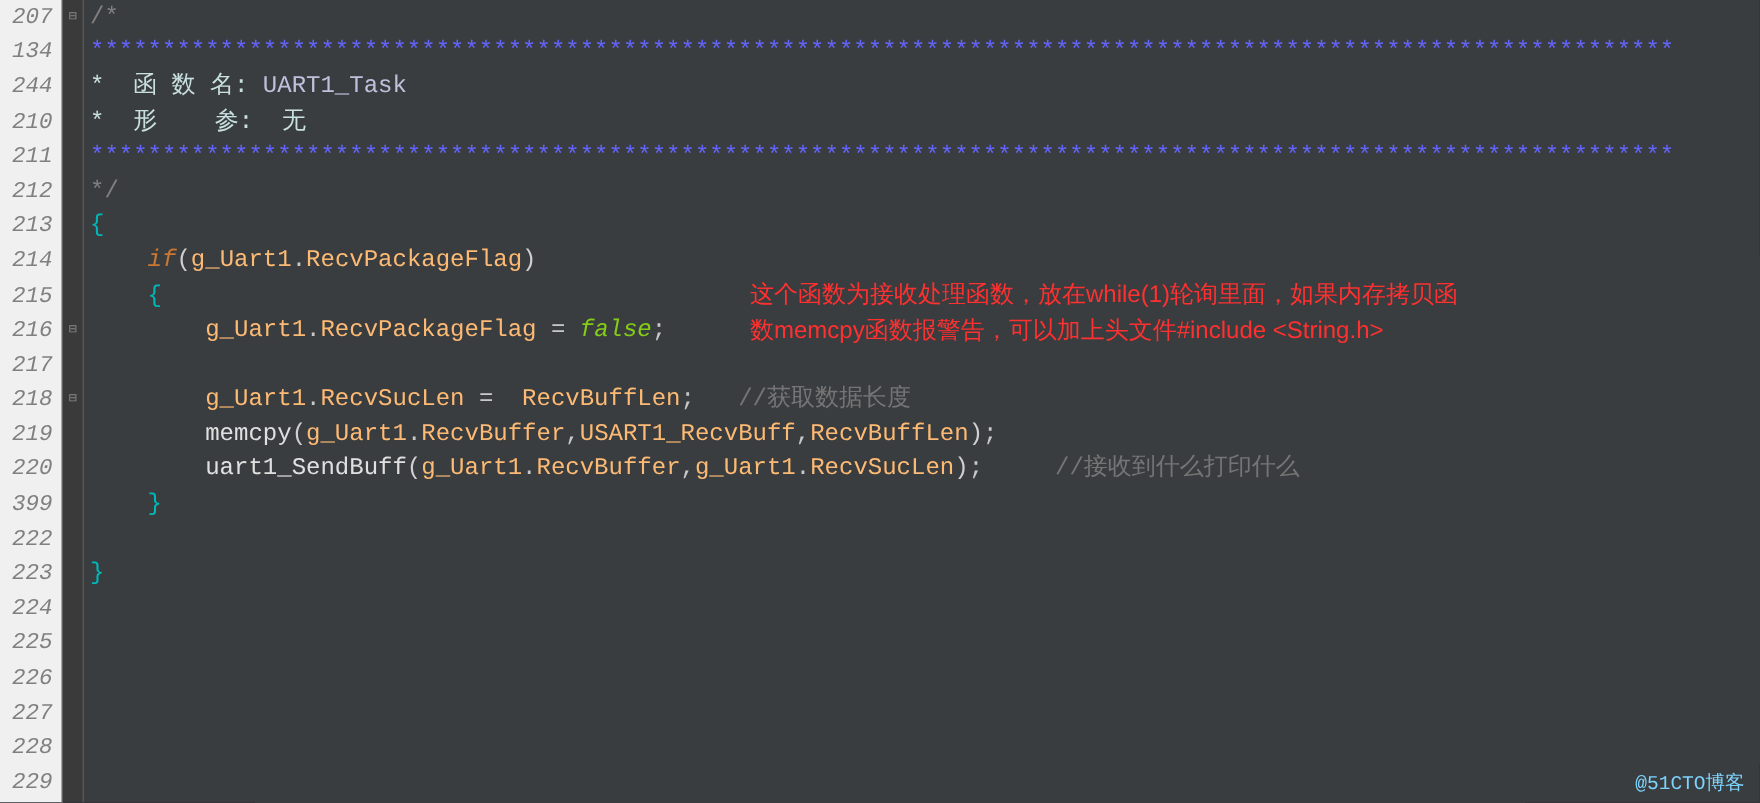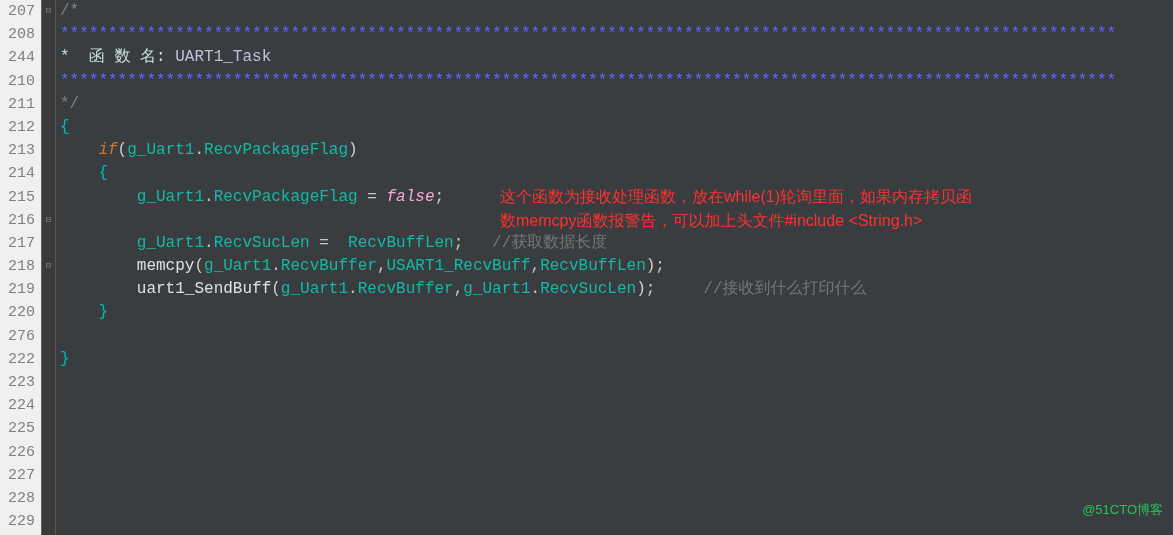--- a/index.html
+++ b/index.html
@@ -27,20 +27,21 @@
       text-align: right;
       padding: 0 6px 0 2px;
       user-select: none;
       border-right: 1px solid #606060;
       min-width: 42px;
     }
     .gutter .line-num {
       height: 23.2px;
       line-height: 23.2px;
       font-size: 15px;
+      font-style: italic;
     }
     .fold-gutter {
       background: #3a3a3a;
       width: 14px;
       border-right: 1px solid #555;
       position: relative;
     }
     .fold-marker {
       color: #888;
       font-size: 9px;
@@ -60,67 +61,67 @@
       white-space: pre;
       font-size: 16px;
     }
     .c-comment { color: #808080; }
     .c-star { color: #6464ff; }
     .c-chinese { color: #c8e0e0; margin-top: 16px; }
     .c-keyword { color: #cc7832; font-style: italic; }
     .c-func { color: #e0e0e0; }
     .c-paren { color: #d0d0d0; }
     .c-brace { color: #00b8b8; }
-    .c-member { color: #14b8a6; }
+    .c-member { color: #fdba74; }
     .c-dot { color: #c8c8c8; }
     .c-eq { color: #c8c8c8; }
-    .c-false { color: #f9a8d4; font-style: italic; }
+    .c-false { color: #84cc16; font-style: italic; }
     .c-num { color: #d28140; }
     .c-linecomment { color: #757575; }
     .c-semi { color: #c8c8c8; }
     .c-name { color: #c0c0dc; }
     .annotation {
       position: absolute;
       left: 444px;
       top: 185px;
       color: #ff3030;
       font-family: 'Microsoft YaHei', sans-serif;
       font-size: 16px;
       line-height: 24px;
       width: 710px;
     }
     .watermark {
       position: absolute;
       right: 10px;
-      bottom: 16px;
-      color: #22c55e;
+      bottom: 4px;
+      color: #7dd3fc;
       font-size: 13px;
-      font-family: Liberation Sans, sans-serif;
+      font-family: Liberation Mono, monospace;
     }
   </style>
 </head>
 <body>
 
 <div class="editor">
   <div class="gutter">
     <div class="line-num">207</div>
-    <div class="line-num">208</div>
+    <div class="line-num">134</div>
     <div class="line-num">244</div>
     <div class="line-num">210</div>
     <div class="line-num">211</div>
     <div class="line-num">212</div>
     <div class="line-num">213</div>
     <div class="line-num">214</div>
     <div class="line-num">215</div>
     <div class="line-num">216</div>
     <div class="line-num">217</div>
     <div class="line-num">218</div>
     <div class="line-num">219</div>
     <div class="line-num">220</div>
-    <div class="line-num">276</div>
+    <div class="line-num">399</div>
     <div class="line-num">222</div>
     <div class="line-num">223</div>
     <div class="line-num">224</div>
     <div class="line-num">225</div>
     <div class="line-num">226</div>
     <div class="line-num">227</div>
     <div class="line-num">228</div>
     <div class="line-num">229</div>
   </div>
   <div class="fold-gutter">
@@ -145,20 +146,21 @@
     <div class="fold-marker"></div>
     <div class="fold-marker"></div>
     <div class="fold-marker"></div>
     <div class="fold-marker"></div>
     <div class="fold-marker"></div>
   </div>
   <div class="code-area">
     <div class="code-line"><span class="c-comment">/*</span></div>
     <div class="code-line"><span class="c-star">**************************************************************************************************************</span></div>
     <div class="code-line"><span class="c-chinese">*  函 数 名: </span><span class="c-name">UART1_Task</span></div>
+    <div class="code-line"><span class="c-chinese">*  形    参:  无</span></div>
     <div class="code-line"><span class="c-star">**************************************************************************************************************</span></div>
     <div class="code-line"><span class="c-comment">*/</span></div>
     <div class="code-line"><span class="c-brace">{</span></div>
     <div class="code-line">    <span class="c-keyword">if</span><span class="c-paren">(</span><span class="c-member">g_Uart1</span><span class="c-dot">.</span><span class="c-member">RecvPackageFlag</span><span class="c-paren">)</span></div>
     <div class="code-line">    <span class="c-brace">{</span></div>
     <div class="code-line">        <span class="c-member">g_Uart1</span><span class="c-dot">.</span><span class="c-member">RecvPackageFlag</span><span class="c-eq"> = </span><span class="c-false">false</span><span class="c-semi">;</span></div>
     <div class="code-line"></div>
     <div class="code-line">        <span class="c-member">g_Uart1</span><span class="c-dot">.</span><span class="c-member">RecvSucLen</span><span class="c-eq"> =  </span><span class="c-member">RecvBuffLen</span><span class="c-semi">;</span><span class="c-linecomment">   //获取数据长度</span></div>
     <div class="code-line">        <span class="c-func">memcpy</span><span class="c-paren">(</span><span class="c-member">g_Uart1</span><span class="c-dot">.</span><span class="c-member">RecvBuffer</span><span class="c-semi">,</span><span class="c-member">USART1_RecvBuff</span><span class="c-semi">,</span><span class="c-member">RecvBuffLen</span><span class="c-paren">)</span><span class="c-semi">;</span></div>
     <div class="code-line">        <span class="c-func">uart1_SendBuff</span><span class="c-paren">(</span><span class="c-member">g_Uart1</span><span class="c-dot">.</span><span class="c-member">RecvBuffer</span><span class="c-semi">,</span><span class="c-member">g_Uart1</span><span class="c-dot">.</span><span class="c-member">RecvSucLen</span><span class="c-paren">)</span><span class="c-semi">;</span><span class="c-linecomment">     //接收到什么打印什么</span></div>

